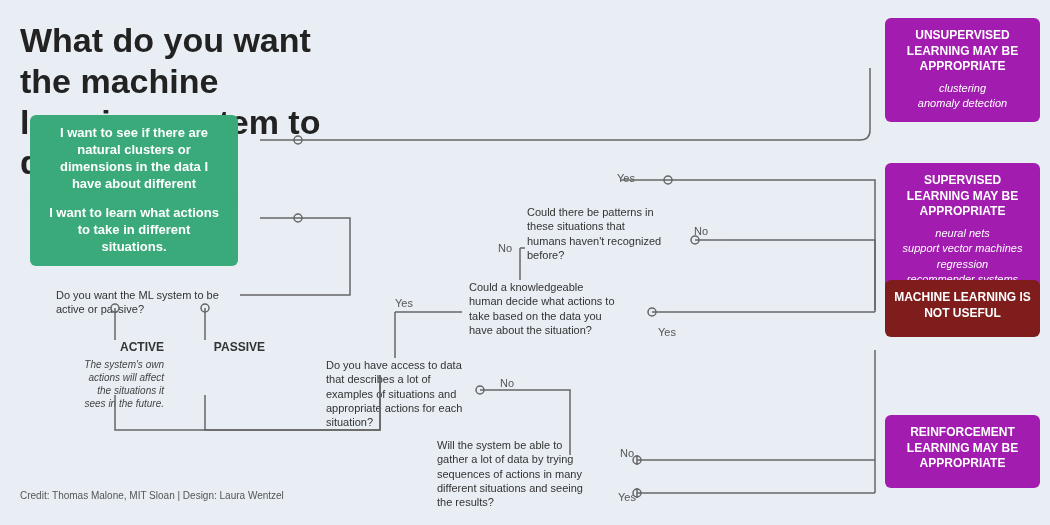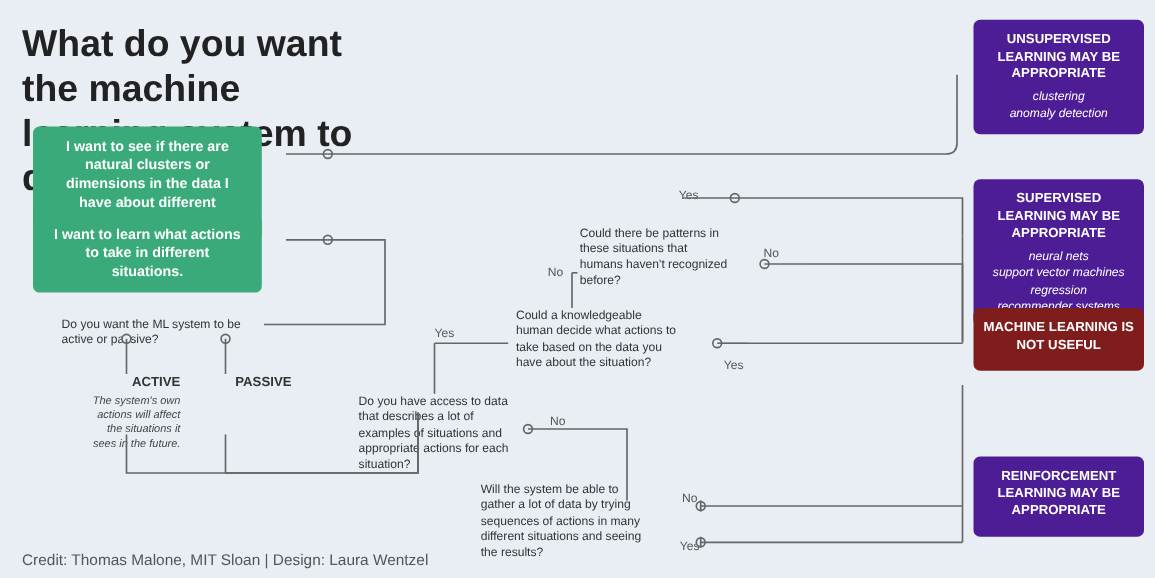--- a/index.html
+++ b/index.html
@@ -33,37 +33,37 @@
       border-radius: 6px;
       width: 208px;
       text-align: center;
       line-height: 1.3;
     }
     .start-box-1 { top: 115px; left: 30px; }
     .start-box-2 { top: 195px; left: 30px; }
 
     .credit {
       position: absolute;
-      bottom: 8px;
+      bottom: 24px;
       left: 20px;
-      font-size: 14px;
+      font-size: 10px;
       color: #555;
     }
 
     
     .outcome-box {
       position: absolute;
       right: 10px;
       width: 155px;
       border-radius: 6px;
       text-align: center;
       padding: 10px 8px;
       color: white;
     }
-    .outcome-box.teal { background-color: #4c1d95; }
+    .outcome-box.teal { background-color: #a21caf; }
     .outcome-box.gray { background-color: #7f1d1d; }
 
     .outcome-title {
       font-weight: bold;
       font-size: 12px;
       text-transform: uppercase;
       line-height: 1.3;
       margin-bottom: 6px;
     }
     .outcome-desc {

